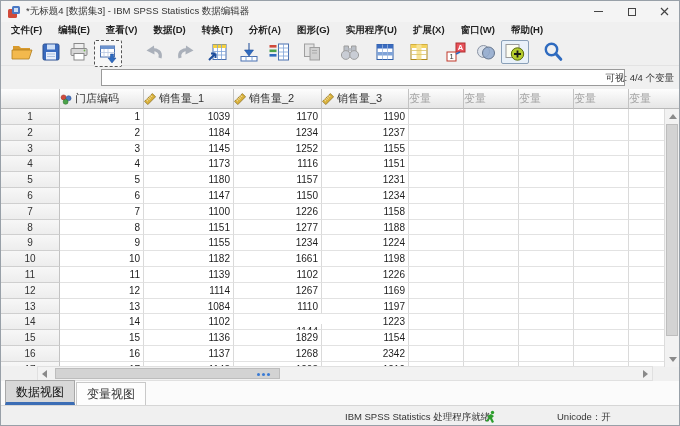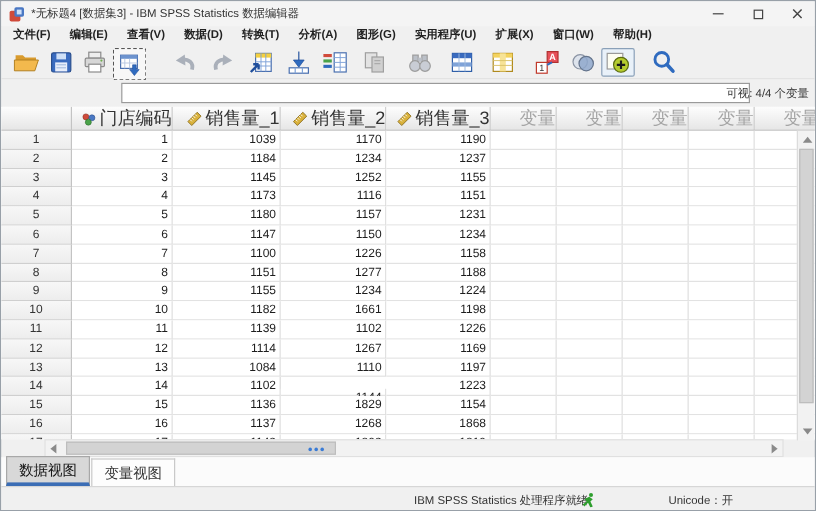--- a/index.html
+++ b/index.html
@@ -22,22 +22,22 @@
   .tbtn.pressed{border:1px solid #8aa0b8;background:#e9f1f9;}
   .tbtn.disabled{opacity:.95;}
   
   .editorrow{position:absolute;top:64px;left:0;right:0;height:24px;background:#f0f0f0;border-top:1px solid #e3e3e3;}
   .cell-editor{position:absolute;left:100px;top:3px;width:524px;height:17px;border:1px solid #9a9a9a;background:#fff;font-size:10px;padding:0 3px;box-sizing:border-box;font-family:inherit;}
   .visible-info{position:absolute;right:5px;top:6px;font-size:9.5px;color:#333;}
   
   .grid{position:absolute;top:88px;left:0;width:680px;height:277px;background:#fff;overflow:hidden;}
   .hrow{display:flex;height:20px;}
   .hcell{box-sizing:border-box;height:20px;background:linear-gradient(#fdfdfd,#e6e6e6);
-    border-right:1px solid #c3c3c3;border-bottom:1px solid #b9b9b9;display:flex;align-items:center;justify-content:flex-end;
-    font-size:15px;color:#333;gap:3px;flex:0 0 auto;}
+    border-right:1px solid #c3c3c3;border-bottom:1px solid #b9b9b9;display:flex;align-items:center;justify-content:flex-start;
+    font-size:11px;color:#333;gap:3px;flex:0 0 auto;}
   .hcell.placeholder{color:#a5a5a5;}
   .hcell .micon{width:12px;height:12px;flex:0 0 auto;}
   .drow{display:flex;height:15.8px;}
   .rnum{box-sizing:border-box;width:59px;flex:0 0 auto;background:linear-gradient(#f7f7f7,#ededed);border-right:1px solid #c3c3c3;border-bottom:1px solid #cfcfcf;
     font-size:10px;color:#333;text-align:center;line-height:15px;}
   .dcell{box-sizing:border-box;flex:0 0 auto;border-right:1px solid #dadada;border-bottom:1px solid #e2e2e2;
     font-size:10px;color:#1d1d1d;text-align:right;padding-right:3px;line-height:15px;background:#fff;}
   
   .vscroll{position:absolute;left:663px;top:108px;width:15px;height:258px;background:#f2f2f2;border-left:1px solid #dcdcdc;box-sizing:border-box;}
   .vthumb{position:absolute;left:1px;top:15px;width:12px;height:212px;background:#d3d3d3;border:1px solid #bdbdbd;box-sizing:border-box;}
@@ -467,21 +467,21 @@
         <div class="dcell" style="width: 55px;"></div>
         <div class="dcell" style="width: 55px;"></div>
         <div class="dcell" style="width: 55px;"></div>
         <div class="dcell" style="width: 55px;"></div>
       </div>
       <div class="drow">
         <div class="rnum">16</div>
         <div class="dcell" style="width: 84px;">16</div>
         <div class="dcell" style="width: 90px;">1137</div>
         <div class="dcell" style="width: 88px;">1268</div>
-        <div class="dcell" style="width: 87px;">1868</div>
+        <div class="dcell" style="width: 87px;">2342</div>
         <div class="dcell" style="width: 55px;"></div>
         <div class="dcell" style="width: 55px;"></div>
         <div class="dcell" style="width: 55px;"></div>
         <div class="dcell" style="width: 55px;"></div>
         <div class="dcell" style="width: 55px;"></div>
       </div>
       <div class="drow">
         <div class="rnum">17</div>
         <div class="dcell" style="width: 84px;">17</div>
         <div class="dcell" style="width: 90px;">1143</div>

